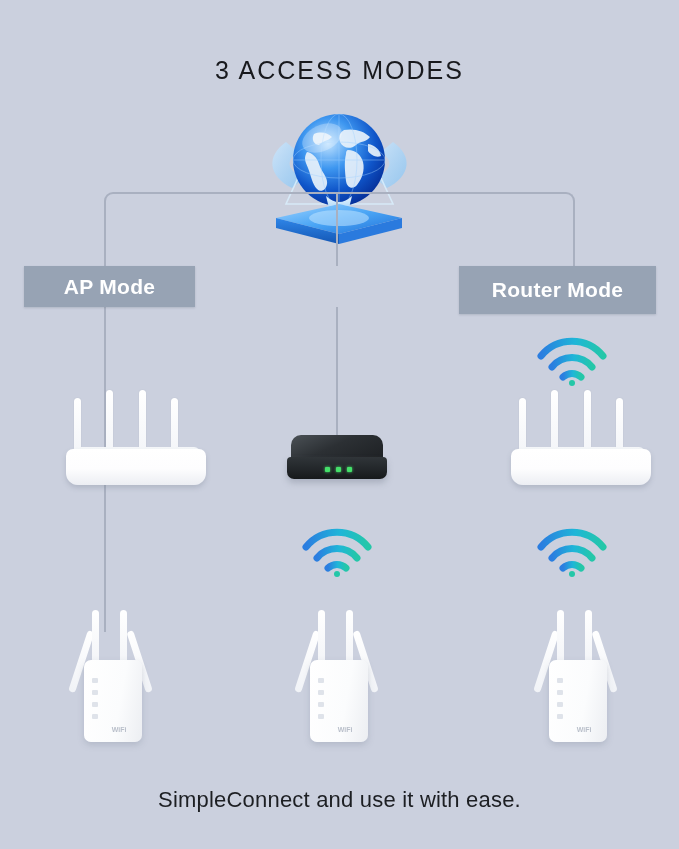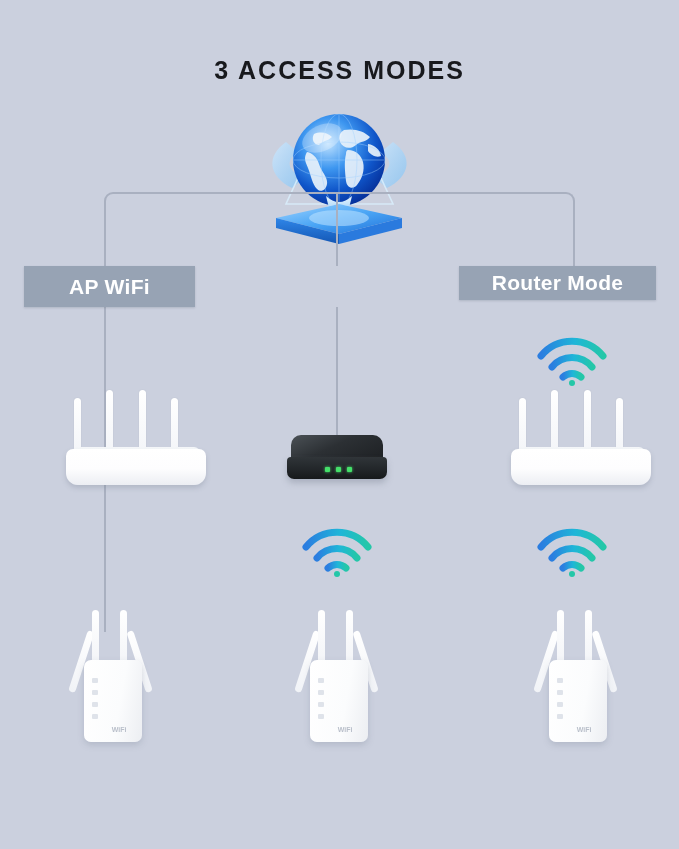--- a/index.html
+++ b/index.html
@@ -9,21 +9,21 @@
     font-family:"Liberation Sans", sans-serif;
     overflow:hidden;
     position:relative;
   }
   #stage{position:absolute;left:0;top:0;width:679px;height:849px;}
 
   
   .title{
     position:absolute;left:0;top:56px;width:679px;
     text-align:center;
-    font-size:25px;font-weight:bold;letter-spacing:2.0px;
+    font-size:25px;font-weight:normal;letter-spacing:2.0px;
     color:#18191d;
   }
 
   
   .caption{
     position:absolute;left:0;top:787px;width:679px;
     text-align:center;
     font-size:22px;font-weight:400;letter-spacing:.2px;
     color:#1d1f23;
   }
@@ -192,23 +192,23 @@
   <div class="bracket" style="left:104px;top:192px;width:467px;height:74px;"></div>
   <div class="conn conn-v" style="left:336px;top:192px;height:74px;"></div>
 
   <div class="conn conn-v" style="left:104px;top:307px;height:325px;"></div>
 
   <div class="conn conn-v" style="left:336px;top:307px;height:130px;"></div>
 
   <div class="conn conn-v" style="left:571px;top:307px;height:14px;opacity:.0;"></div>
 
   <div class="chip" style="left:24px;top:266px;width:171px;height:41px;">
-    <span>AP WiFi</span>
-  </div>
-  <div class="chip" style="left:459px;top:266px;width:197px;height:34px;">
+    <span>AP Mode</span>
+  </div>
+  <div class="chip" style="left:459px;top:266px;width:197px;height:48px;">
     <span>Router Mode</span>
   </div>
 
   <div class="router" style="left:66px;top:390px;width:140px;height:95px;">
     <div class="ant" style="left:8px;top:8px;height:62px;"></div>
     <div class="ant" style="left:40px;top:0px;height:70px;"></div>
     <div class="ant" style="left:73px;top:0px;height:70px;"></div>
     <div class="ant" style="left:105px;top:8px;height:62px;"></div>
     <div class="r-top"></div>
     <div class="r-body"></div>
@@ -303,14 +303,15 @@
     <div class="e-ant" style="left:58px;top:10px;height:62px;"></div>
     <div class="e-ant" style="left:84px;top:28px;height:64px;transform:rotate(-18deg);transform-origin:50% 100%;"></div>
     <div class="e-body"></div>
     <div class="e-led" style="top:78px;"></div>
     <div class="e-led" style="top:90px;"></div>
     <div class="e-led" style="top:102px;"></div>
     <div class="e-led" style="top:114px;"></div>
     <div class="e-logo">WiFi</div>
   </div>
 
+  <div class="caption">SimpleConnect and use it with ease.</div>
 
 </div>
 
 </body></html>

